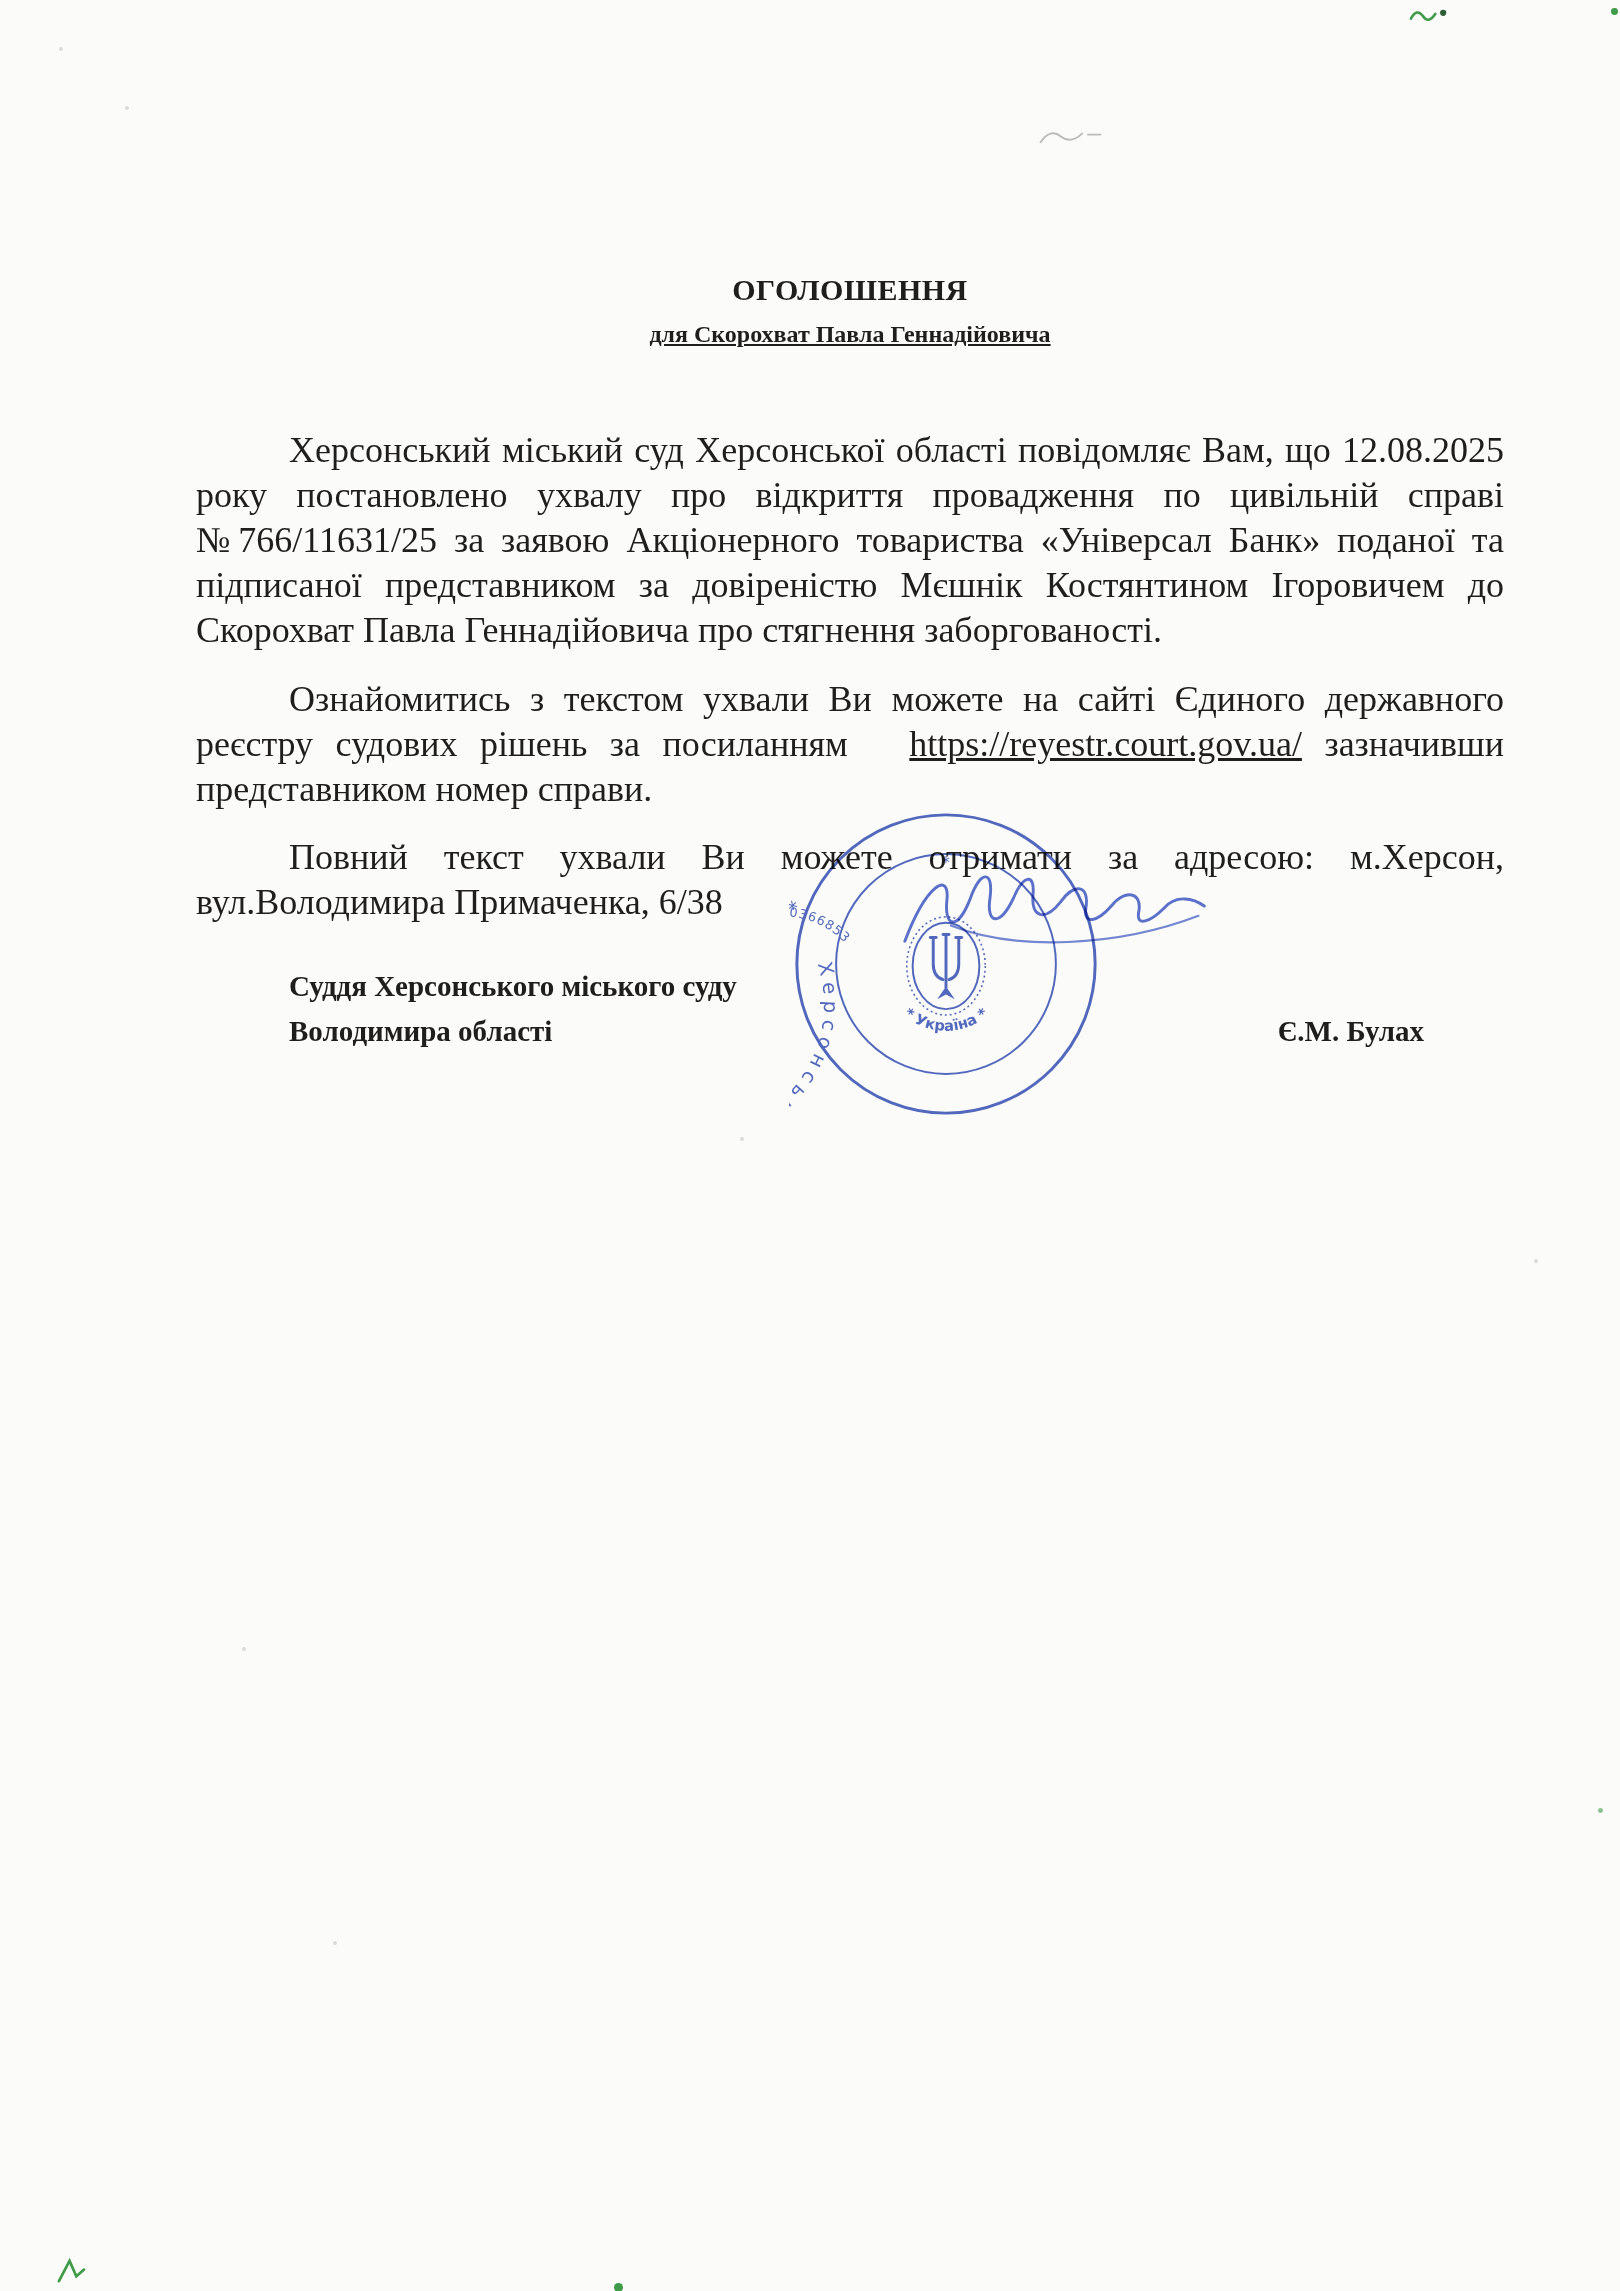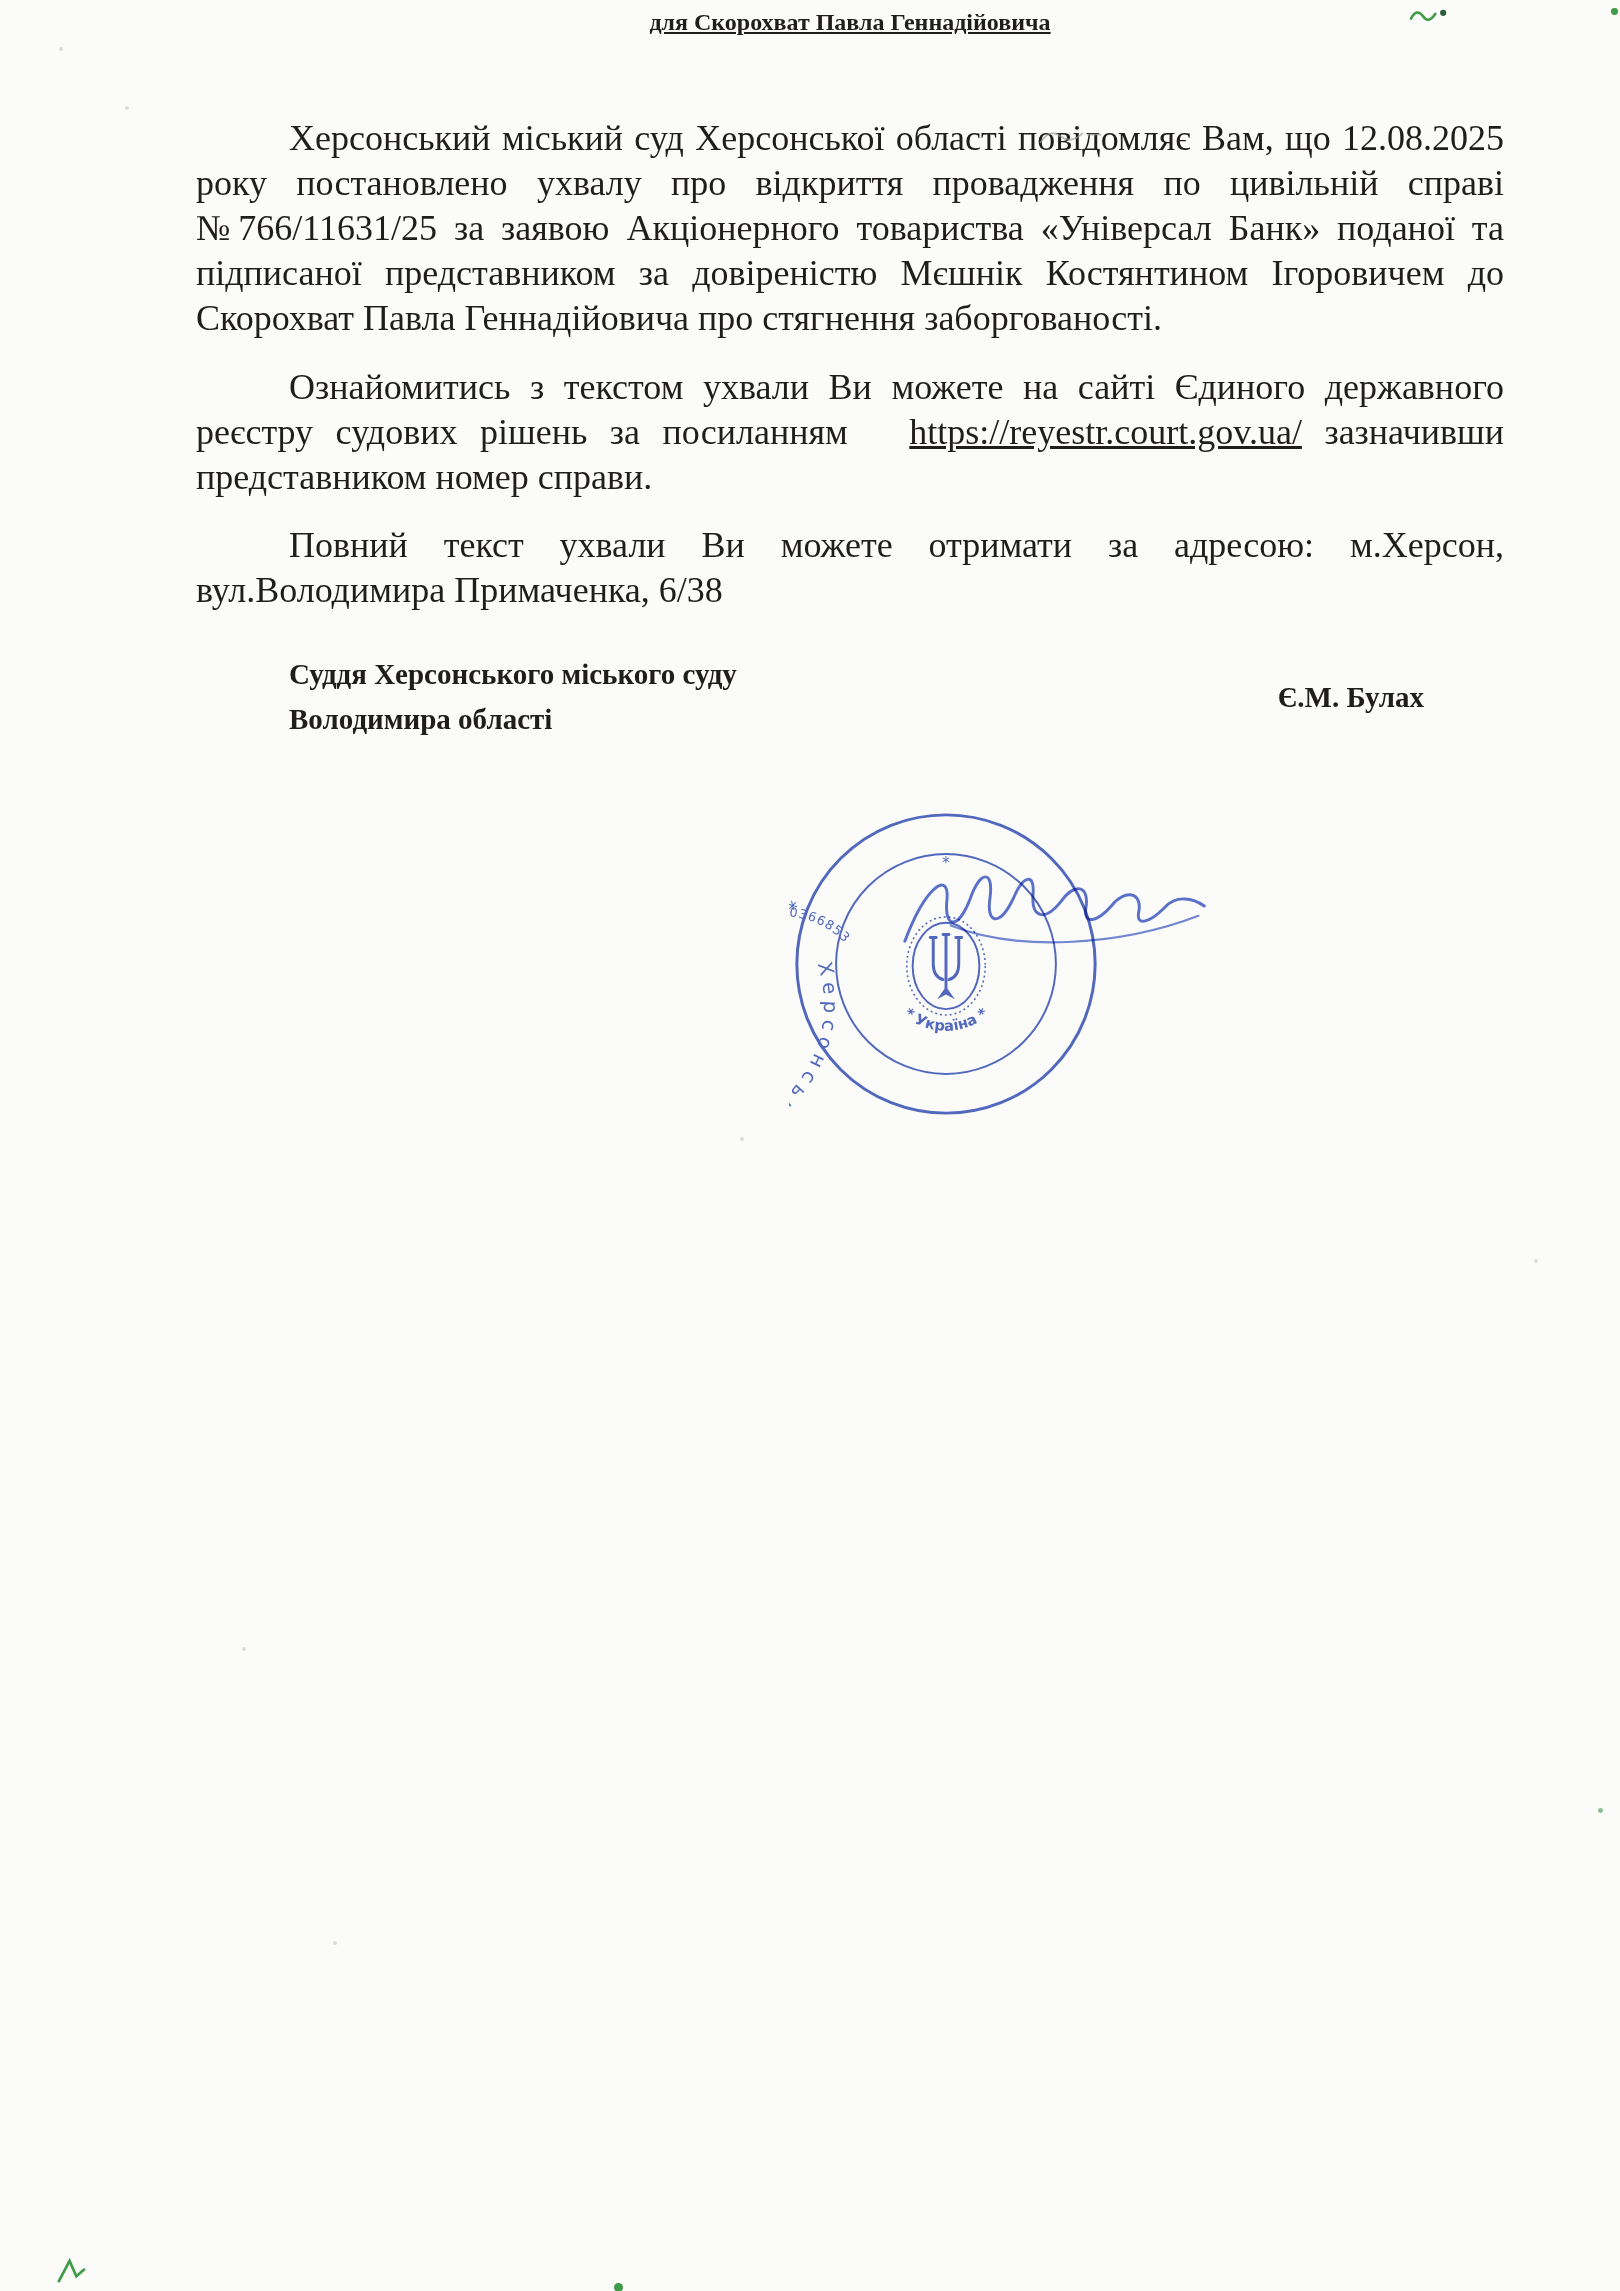--- a/index.html
+++ b/index.html
@@ -26,21 +26,21 @@
   p.body {
     font-size:36px; line-height:45px;
     text-align:justify; text-indent:93px;
   }
   .p1 { margin-top:71px; }
   .p2 { margin-top:23.5px; }
   .p3 { margin-top:23.5px; }
   .registry-link { color:inherit; text-decoration:underline; cursor:pointer;margin-left:39px; }
   .sig-row {
     margin-top:39px;
-    display:flex; justify-content:space-between; align-items:center;
+    display:flex; justify-content:space-between; align-items:flex-end;
     font-weight:bold; font-size:29px; line-height:45px;
     padding-right:80px;
   }
   .sig-left { margin-left:93px; }
   .stamp-wrap {
     position:absolute; left:789px; top:807px;
     width:314px; height:314px;
     mix-blend-mode:multiply; opacity:0.88;
     pointer-events:none;
   }
@@ -57,20 +57,21 @@
     position:absolute; width:3.9px; height:3.9px; border-radius:50%;
     background:#6f6f68; opacity:0.22; pointer-events:none;
   }
 </style>
 </head>
 <body>
 
 <div class="page">
 
   <main class="content">
+    <h1 class="doc-title">ОГОЛОШЕННЯ</h1>
     <h2 class="doc-subtitle">для Скорохват Павла Геннадійовича</h2>
 
     <p class="body p1">Херсонський міський суд Херсонської області повідомляє Вам, що 12.08.2025 року постановлено ухвалу про відкриття провадження по цивільній справі №766/11631/25  за заявою Акціонерного товариства «Універсал Банк» поданої та підписаної представником за довіреністю Мєшнік Костянтином Ігоровичем  до Скорохват Павла Геннадійовича  про стягнення заборгованості.</p>
 
     <p class="body p2"><span>Ознайомитись з текстом ухвали Ви можете на сайті Єдиного державного реєстру судових рішень за посиланням </span><a class="registry-link">https://reyestr.court.gov.ua/</a><span> зазначивши представником номер справи.</span></p>
 
     <p class="body p3">Повний текст ухвали Ви можете отримати за адресою: м.Херсон, вул.Володимира Примаченка, 6/38</p>
 
     <div class="sig-row">
       <div class="sig-left">

